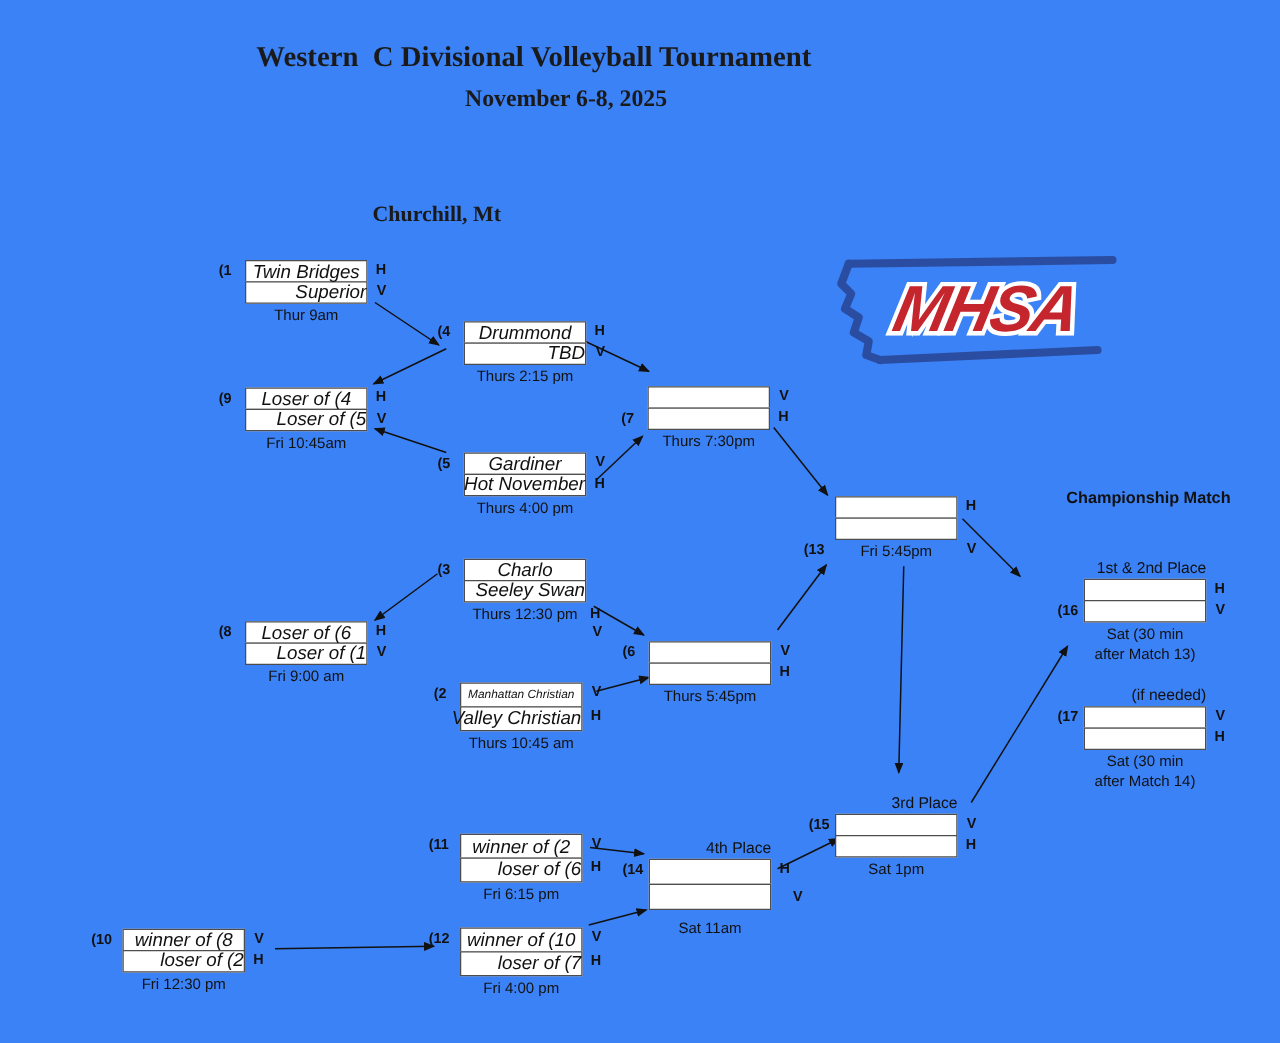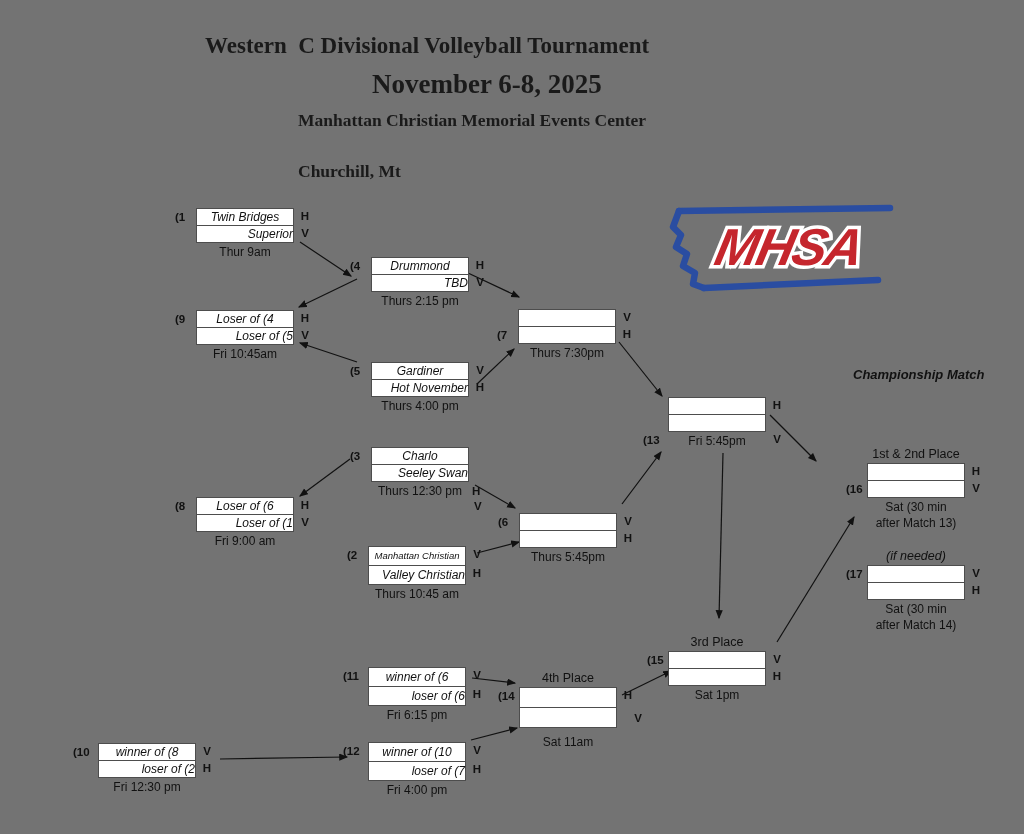--- a/index.html
+++ b/index.html
@@ -1,40 +1,40 @@
 <!DOCTYPE html>
 <html><head>
 <meta charset="utf-8">
 <style>
   html,body{margin:0;padding:0;background:#fff;}
-  .canvas{position:relative;width:1024px;height:834px;background:#737373;overflow:hidden;
+  .canvas{position:relative;width:1024px;height:834px;background:#3b82f6;overflow:hidden;
           font-family:"Liberation Sans", sans-serif;color:#111;}
   
   .ttl{position:absolute;font-family:"Liberation Serif", serif;font-weight:bold;color:#1a1a1a;white-space:pre;}
   .ttl1{left:205px;top:33px;font-size:23px;}
-  .ttl2{left:372px;top:69px;font-size:27px;}
+  .ttl2{left:372px;top:69px;font-size:19px;}
   .ttl3{left:298px;top:110px;font-size:17.5px;}
   .ttl4{left:298px;top:145px;font-size:17.5px;margin-top:16px;}
-  .champ{position:absolute;left:853px;top:367px;font-size:13px;font-weight:bold;font-style:italic;white-space:nowrap;}
+  .champ{position:absolute;left:853px;top:390px;font-size:13px;font-weight:bold;white-space:nowrap;}
   
   .logo{position:absolute;left:666px;top:196px;width:230px;height:106px;}
   
   .conn{position:absolute;left:0;top:0;width:1024px;height:834px;pointer-events:none;}
   
   .match{position:absolute;width:98px;font-size:12px;}
   .box{position:relative;width:98px;}
   .brow{height:16px;border:1.5px solid #4d4d4d;background:#fff;display:flex;align-items:center;justify-content:center;}
   .brow + .brow{margin-top:-1.5px;justify-content:flex-end;}
-  .team{font-style:italic;font-size:12px;white-space:nowrap;line-height:1;}
+  .team{font-style:italic;font-size:15px;white-space:nowrap;line-height:1;}
   .mlabel{position:absolute;left:-21px;top:3px;font-weight:bold;font-size:11.5px;white-space:nowrap;}
   .side{position:absolute;right:-15px;font-weight:bold;font-size:11.5px;line-height:1;}
   .s0{top:3px;} .s1{top:20px;}
   .mtime{position:absolute;top:37px;left:0;width:100%;text-align:center;font-size:12px;white-space:nowrap;}
   .mtime2{position:absolute;top:53px;left:0;width:100%;text-align:center;font-size:12px;white-space:nowrap;}
-  .mheading{position:absolute;top:-16px;left:0;width:100%;text-align:center;font-size:12.5px;white-space:nowrap;}
+  .mheading{position:absolute;top:-16px;left:0;width:100%;text-align:right;font-size:12.5px;white-space:nowrap;}
   
   .m1{left:196px;top:208px}.m4{left:371px;top:257px}.m9{left:196px;top:310px}
   .m5{left:371px;top:362px}.m7{left:518px;top:309px}.m3{left:371px;top:447px}
   .m8{left:196px;top:497px}.m2{left:368px;top:546px}.m6{left:519px;top:513px}
   .m13{left:668px;top:397px}.m16{left:867px;top:463px}.m17{left:867px;top:565px}
   .m15{left:668px;top:651px}.m14{left:519px;top:687px}.m11{left:368px;top:667px}
   .m12{left:368px;top:742px}.m10{left:98px;top:743px}
   
   .m7 .mlabel{top:20px}
   .m13 .mlabel{left:-25px;top:37px}
@@ -43,30 +43,29 @@
   .m10 .mlabel,.m11 .mlabel,.m12 .mlabel{left:-25px}
   .m3 .s0{left:101px;right:auto;top:39px}
   .m3 .s1{left:103px;right:auto;top:54px}
   .m2 .brow,.m11 .brow,.m12 .brow{height:18px}
   .m2 .s1,.m11 .s1,.m12 .s1{top:22px}
   .m2 .mtime,.m11 .mtime,.m12 .mtime{top:41px}
   .m2 .brow:first-child .team{font-size:9.5px}
   .m14 .brow{height:19px}
   .m14 .s1{right:-25px;top:26px}
   .m14 .mtime{top:48px}
-  .m17 .mheading{font-style:italic}
+  .m17 .mheading{}
 </style>
 </head>
 <body>
 
 <div class="canvas">
 
   <div class="ttl ttl1">Western  C Divisional Volleyball Tournament</div>
   <div class="ttl ttl2">November 6-8, 2025</div>
-  <div class="ttl ttl3">Manhattan Christian Memorial Events Center</div>
   <div class="ttl ttl4">Churchill, Mt</div>
   <div class="champ">Championship Match</div>
 
   <div class="logo">
     <svg width="230" height="106" viewBox="0 0 230 106">
       <g fill="none" stroke="#2a4da1" stroke-width="6.5" stroke-linecap="round" stroke-linejoin="round">
         <path d="M 224,12 L 13,15"></path>
         <path d="M 13,15 L 7,31 L 15,39 L 10,51 L 21,58 L 17,70 L 29,77 L 27,88 L 38,92"></path>
         <path d="M 38,92 L 212,84"></path>
       </g>
@@ -314,21 +313,21 @@
     </div>
     <span class="side s0">H</span>
     <span class="side s1">V</span>
     <div class="mtime">Sat 11am</div>
   </div>
 
   <div class="match m11">
     <span class="mlabel">(11</span>
     <div class="box">
       <div class="brow">
-          <span class="team">winner of (6</span>
+          <span class="team">winner of (2</span>
         </div>
       <div class="brow">
           <span class="team">loser of (6</span>
         </div>
     </div>
     <span class="side s0">V</span>
     <span class="side s1">H</span>
     <div class="mtime">Fri 6:15 pm</div>
   </div>
 

